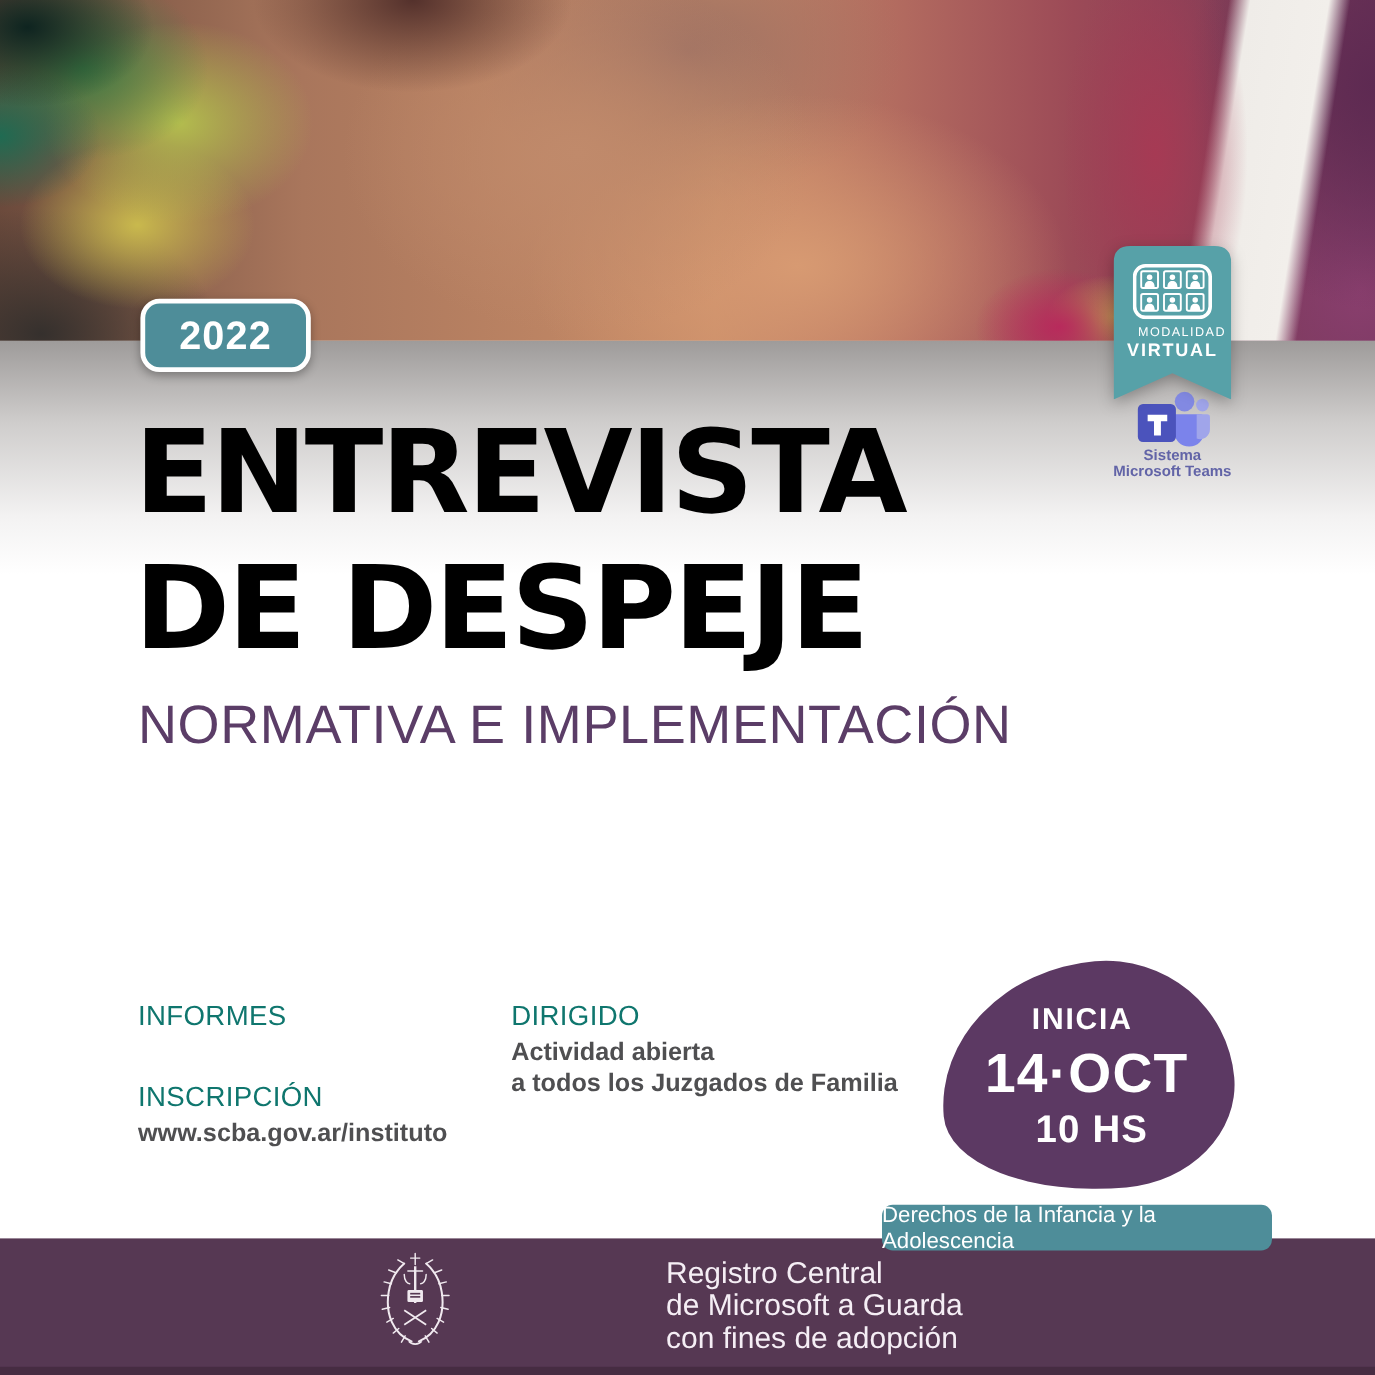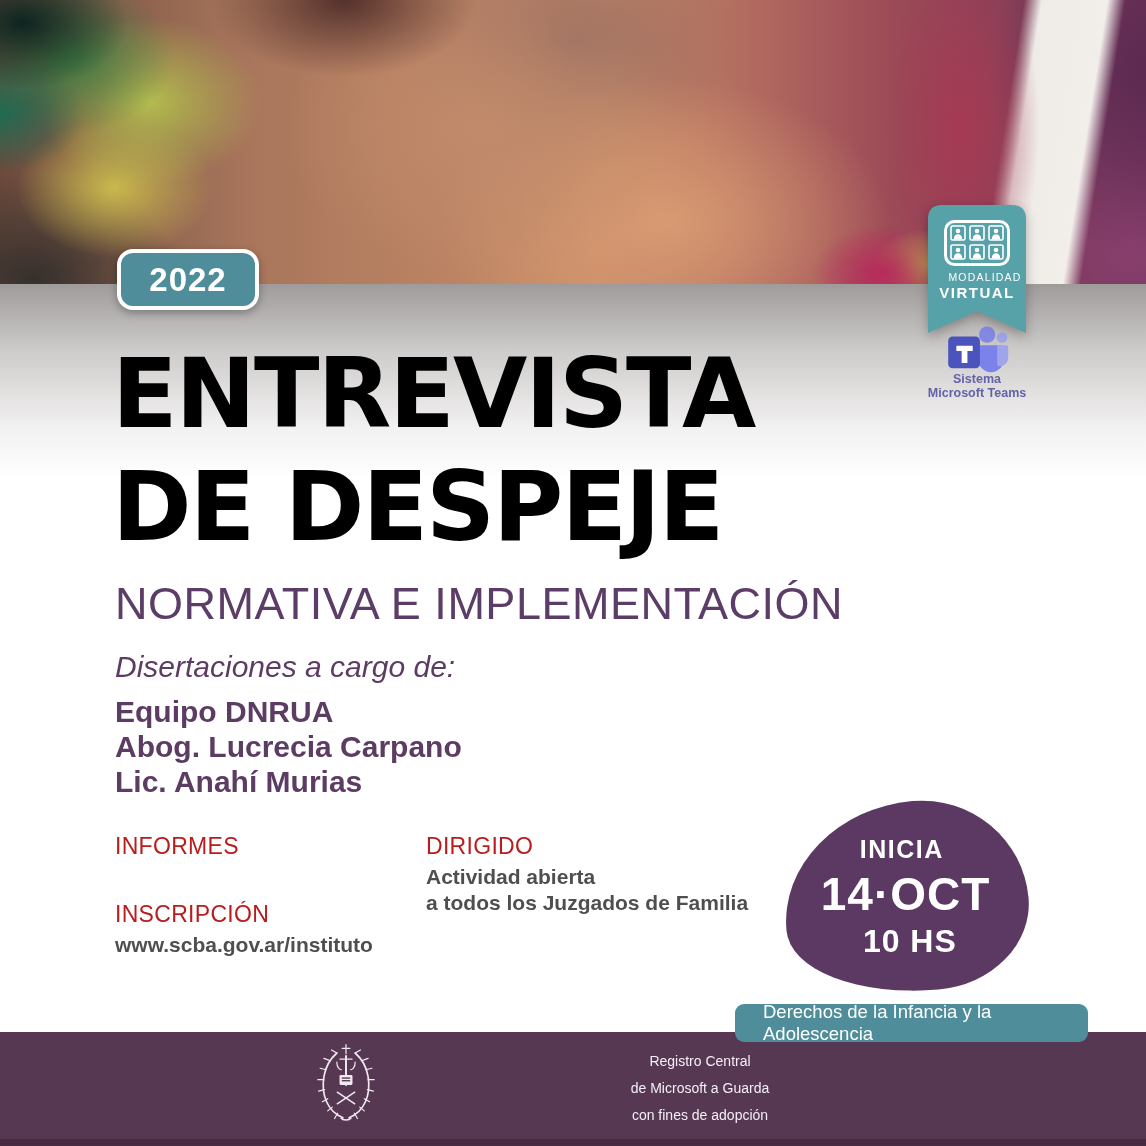--- a/index.html
+++ b/index.html
@@ -63,54 +63,54 @@
   }
   .subtitle{
     position:absolute;left:115px;top:578px;z-index:4;
     color:#5b3d67;font-size:45px;font-weight:300;letter-spacing:.5px;
   }
   
   .speakers{position:absolute;left:115px;top:650px;color:#5d3c64;}
   .speakers .intro{font-style:italic;font-size:30px;font-weight:400;margin-bottom:10px;}
   .speakers .name{font-size:30px;font-weight:bold;line-height:35px;}
   
-  .label{color:#b91c1c;font-size:23px;font-weight:400;letter-spacing:.3px;}
+  .label{color:#0f766e;font-size:23px;font-weight:400;letter-spacing:.3px;}
   .value{color:#4f4f51;font-size:21px;font-weight:bold;line-height:26px;}
   .col-informes{position:absolute;left:115px;top:833px;}
   .col-inscripcion{position:absolute;left:115px;top:901px;}
   .col-dirigido{position:absolute;left:426px;top:833px;}
   .gap{height:4px;}
   
   .blob{
     position:absolute;left:784px;top:802px;width:244px;height:190px;z-index:3;
     background:#5c3963;transform:rotate(-5deg);
     border-radius:56% 44% 40% 60% / 62% 56% 44% 38%;
     display:flex;flex-direction:column;align-items:center;justify-content:center;
     color:#fff;text-align:center;
   }
   .blob .b-label{font-size:25px;font-weight:bold;letter-spacing:1.5px;transform:rotate(5deg);}
   .blob .b-date{font-size:46px;font-weight:bold;letter-spacing:1px;margin-top:3px;transform:rotate(5deg);}
   .blob .b-time{font-size:32px;font-weight:bold;letter-spacing:1px;margin-top:2px;transform:rotate(5deg);}
   
   .tag{
     position:absolute;left:735px;top:1004px;width:325px;height:38px;z-index:8;
     background:#4e8d99;border-radius:9px;display:flex;align-items:center;justify-content:center;
-    color:#fff;font-size:18.5px;padding-left:28px;
+    color:#fff;font-size:18.5px;
   }
   
   .footer{position:absolute;left:0;top:1032px;width:1146px;height:114px;background:#563853;z-index:4;}
   .footer .strip{position:absolute;left:0;bottom:0;width:100%;height:7px;background:#462c42;}
   .crest{position:absolute;left:314px;top:1041px;z-index:5;}
   .inst-block{position:absolute;left:392px;top:1048px;z-index:5;color:#f3edf3;}
   .inst-l1,.inst-l2{font-size:17px;font-weight:400;letter-spacing:.6px;line-height:19px;}
   .inst-l3,.inst-l4{font-size:15.5px;font-weight:bold;font-variant:small-caps;
     letter-spacing:.8px;line-height:17.5px;}
   .inst-l3{margin-top:4px;}
   .registry{position:absolute;left:555px;top:1048px;width:290px;z-index:5;
-    text-align:center;color:#f5eef5;font-size:14px;font-weight:400;line-height:27px;}
+    color:#f5eef5;font-size:25px;font-weight:400;line-height:27px;}
 </style>
 </head>
 <body>
 
 <div class="poster">
 
   <div class="hero"></div>
   <div class="fade"></div>
 
   <div class="year-badge">
@@ -153,26 +153,20 @@
     <div>Sistema</div>
     <div>Microsoft Teams</div>
   </div>
 
   <div class="title">
     <div>ENTREVISTA</div>
     <div>DE DESPEJE</div>
   </div>
   <div class="subtitle">NORMATIVA E IMPLEMENTACIÓN</div>
 
-  <div class="speakers">
-    <div class="intro">Disertaciones a cargo de:</div>
-    <div class="name">Equipo DNRUA</div>
-    <div class="name">Abog. Lucrecia Carpano</div>
-    <div class="name">Lic. Anahí Murias</div>
-  </div>
 
   <div class="col-informes">
     <div class="label">INFORMES</div>
     <div class="gap"></div>
   </div>
   <div class="col-inscripcion">
     <div class="label">INSCRIPCIÓN</div>
     <div class="gap"></div>
     <div class="value">www.scba.gov.ar/instituto</div>
   </div>

